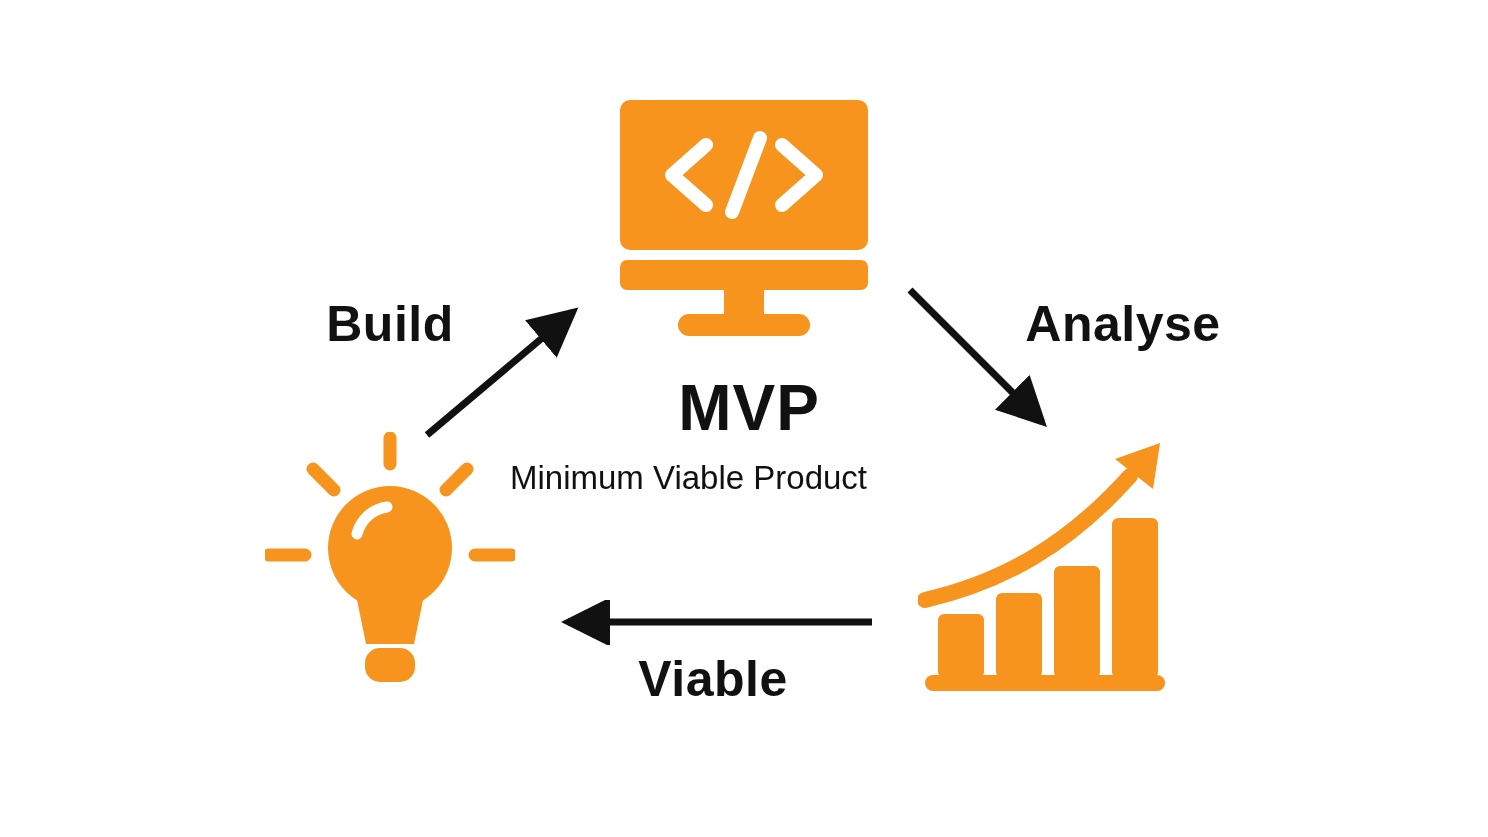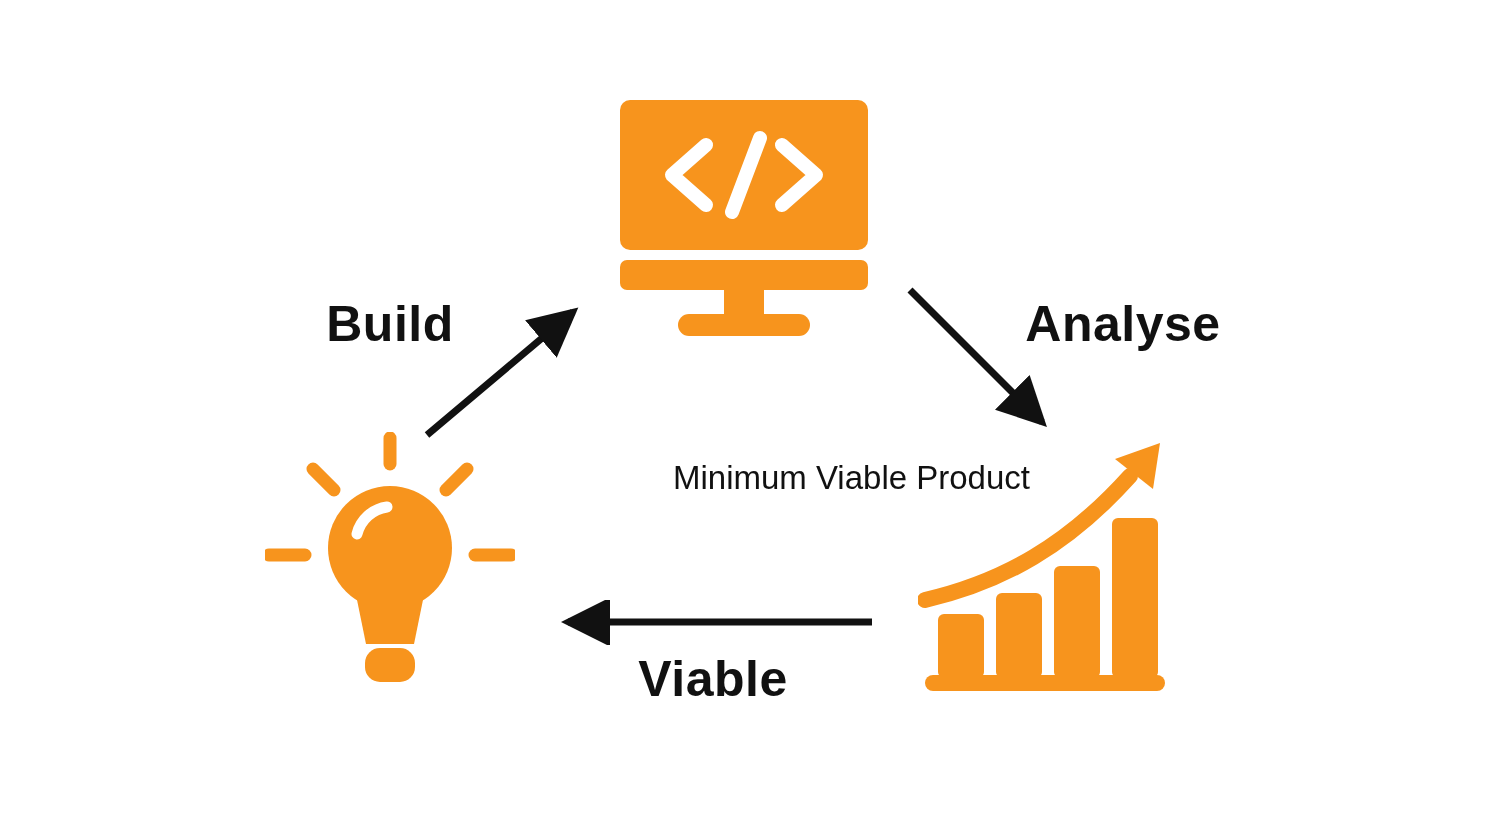--- a/index.html
+++ b/index.html
@@ -28,21 +28,21 @@
     font-size: 64px;
     text-align: center;
     line-height: 1.0;
     letter-spacing: 1px;
   }
   .subtitle {
     position: absolute;
     color: var(--ink, #111111);
     font-weight: 500;
     font-size: 33px;
-    text-align: right;
+    text-align: left;
     line-height: 1.1;
   }
   svg { display: block; }
 </style>
 </head>
 <body>
 
 <div class="canvas">
 
   <svg class="abs" style="left:620px; top:100px;" width="248" height="238" viewBox="0 0 248 238">
@@ -106,16 +106,17 @@
     </defs>
     <line x1="332" y1="22" x2="28" y2="22" stroke="var(--ink)" stroke-width="7" marker-end="url(#ah-learn)"></line>
   </svg>
 
   <div class="label" style="left:250px; top:298px; width:280px;">Build</div>
 
   <div class="label" style="left:983px; top:298px; width:280px;">Analyse</div>
 
   <div class="label" style="left:573px; top:653px; width:280px;">Viable</div>
 
+  <div class="title" style="left:574px; top:376px; width:350px;">MVP</div>
 
   <div class="subtitle" style="left:510px; top:460px; width:520px;">Minimum Viable Product</div>
 
 </div>
 
 </body></html>

